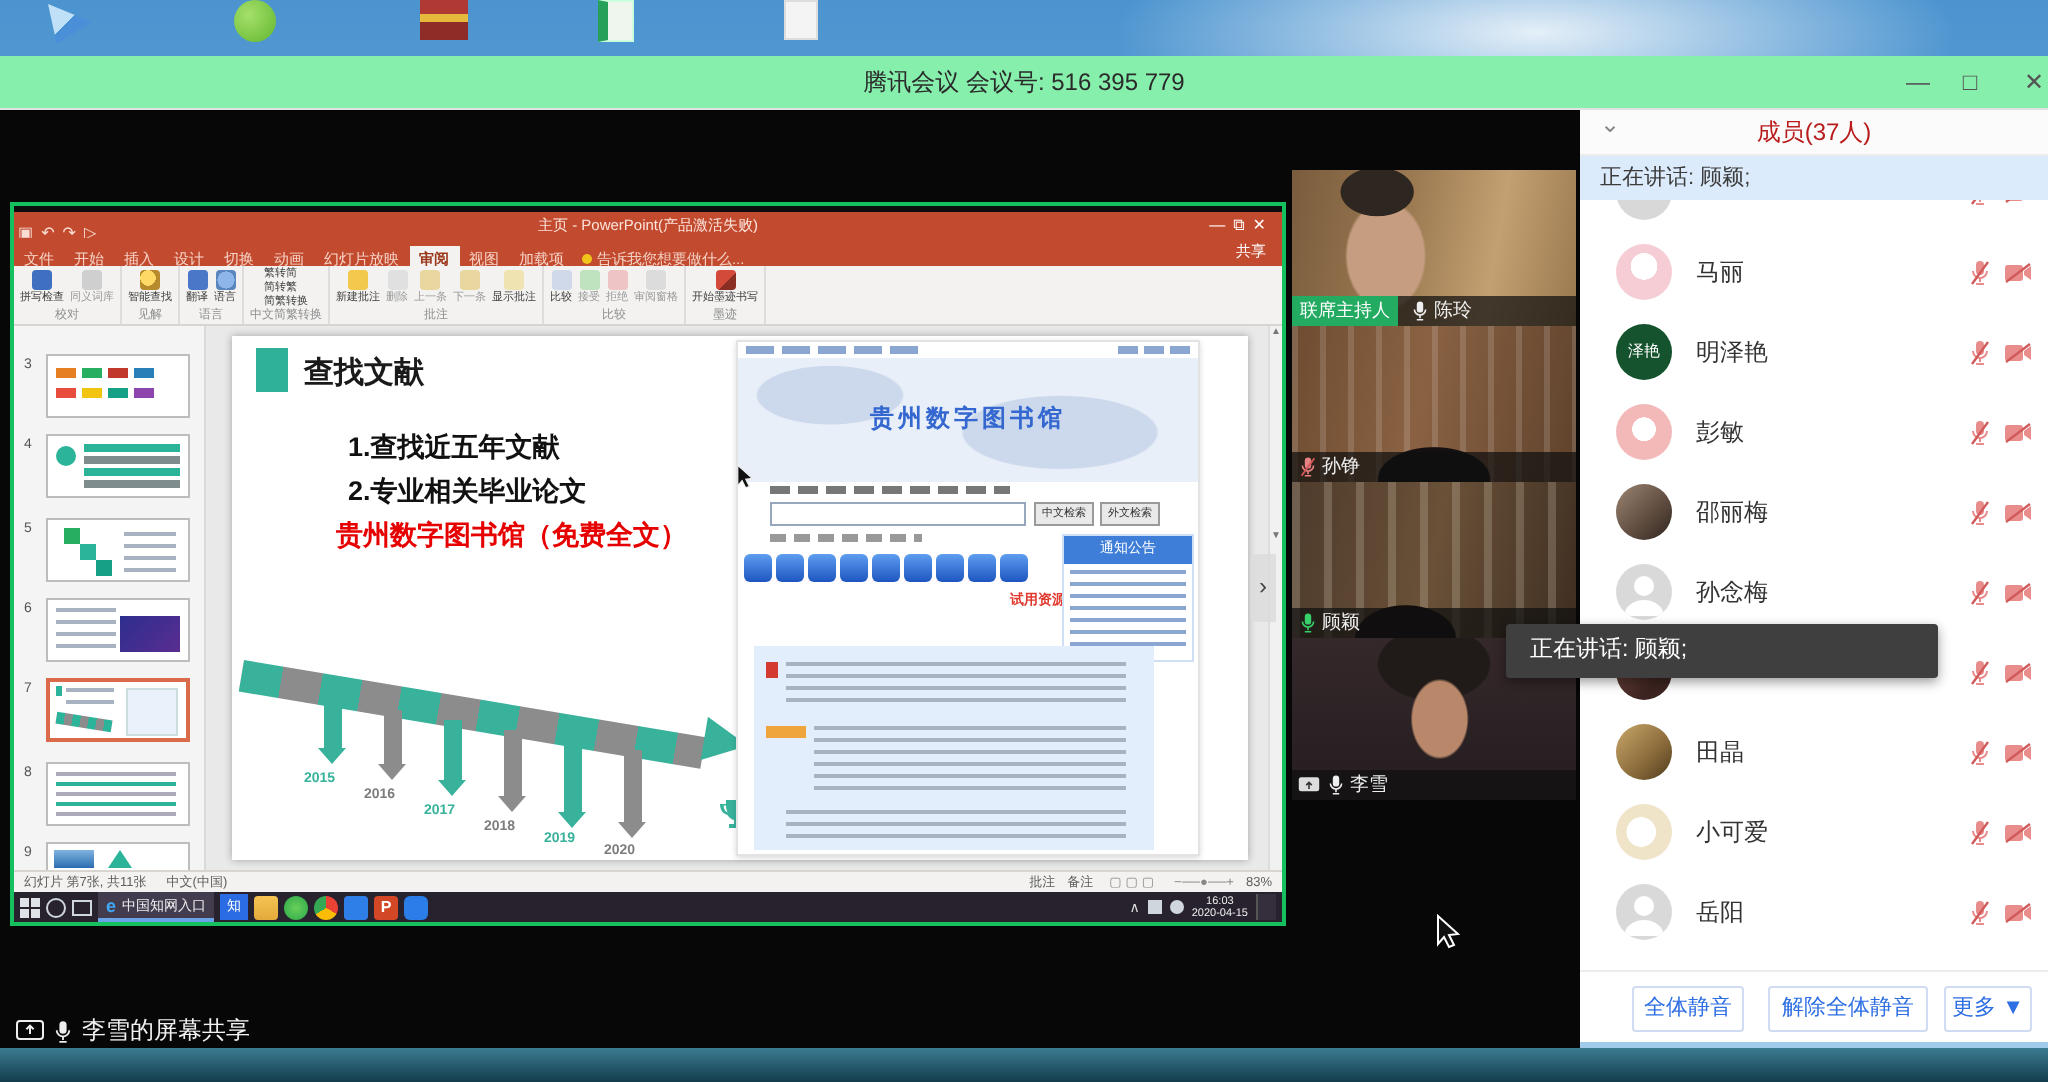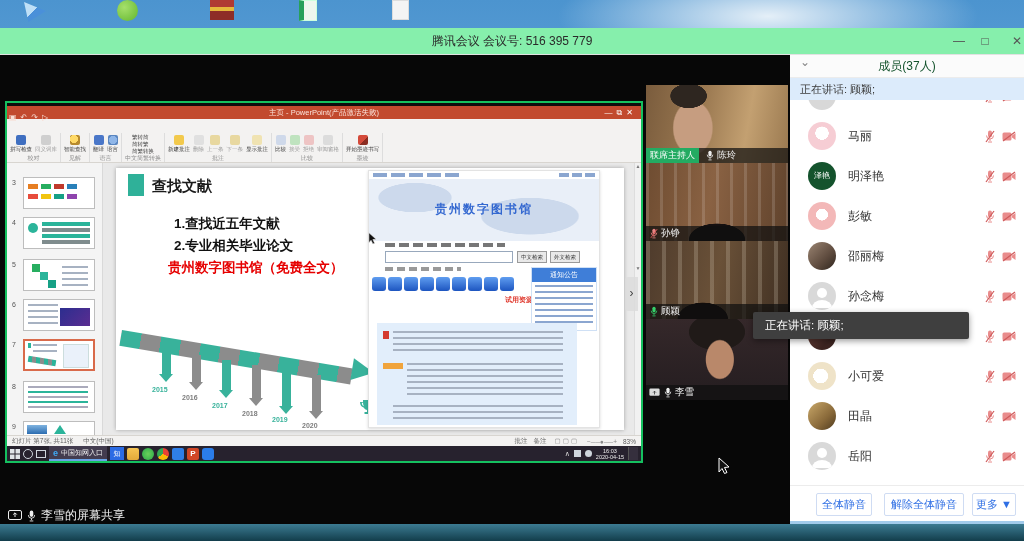--- a/index.html
+++ b/index.html
@@ -56,21 +56,21 @@
 .tico{width:12px;height:12px;border-radius:2px;flex:0 0 auto}
 .ttxt{font-size:7px;color:#eee;white-space:nowrap}
 
 .vids{left:646px;top:85px;width:142px}
 .vtile{position:relative;width:142px;overflow:hidden}
 .vlabel{position:absolute;left:0;bottom:0;right:0;height:15px;background:rgba(15,15,15,.72);display:flex;align-items:center;color:#eee;font-size:9.5px}
 .vbadge{height:15px;line-height:15px;padding:0 4px;font-size:9px;color:#fff;margin-right:3px}
 .vmic{margin:0 3px 0 4px;flex:0 0 auto}
 
 .phead{left:0;top:0;width:234px;height:23px;background:#fbfbfb;border-bottom:1px solid #ececec}
-.ptext{width:100%;text-align:center;font-size:12px;line-height:22px;color:#14532d}
+.ptext{width:100%;text-align:center;font-size:12px;line-height:22px;color:#b91c1c}
 .speak{left:0;top:23px;width:234px;height:22px;background:#dcebfb;font-size:11px;line-height:22px;color:#3c3c3c;padding-left:10px}
 .mlist{left:0;top:45px;width:234px;height:385px;overflow:hidden}
 .mrow{display:flex;align-items:center;height:40px;padding:0 8px 0 18px}
 .av{width:28px;height:28px;border-radius:50%;flex:0 0 auto;overflow:hidden;position:relative}
 .avt{width:100%;text-align:center;line-height:28px;font-size:8px;color:#fff}
 .nm{font-size:12px;color:#333;margin-left:12px;white-space:nowrap}
 .micons{margin-left:auto;display:flex;gap:7px;align-items:center}
 .pfoot{left:0;top:430px;width:234px;height:20px;border-top:1px solid #ececec;background:#fff}
 .fbtn{position:absolute;top:7px;height:23px;border:1px solid #cfdcf3;border-radius:2px;background:#fff;color:#2f6fe4;font-size:11px;text-align:center;line-height:21px}
 .tooltip{left:753px;top:312px;width:216px;height:27px;background:#3f3f3f;border-radius:2px;color:#fff;font-size:11.5px;line-height:27px;padding-left:12px;box-shadow:0 2px 6px rgba(0,0,0,.4);z-index:60}
@@ -111,20 +111,25 @@
 
 <div class="abs shareblack">
 
   <div class="abs screen">
 
     <div class="abs pptwin">
       <div class="abs ptitle">
         <span class="qat"><span>▣</span><span>↶</span><span>↷</span><span>▷</span></span>
         <span class="ptc"><span>—</span><span>⧉</span><span>✕</span></span>
         <span class="pttl">主页 - PowerPoint(产品激活失败)</span>
+      </div>
+      <div class="abs ptabs">
+        <span class="ptab">文件</span><span class="ptab">开始</span><span class="ptab">插入</span><span class="ptab">设计</span><span class="ptab">切换</span><span class="ptab">动画</span><span class="ptab">幻灯片放映</span><span class="ptab act">审阅</span><span class="ptab">视图</span><span class="ptab">加载项</span>
+        <span class="tellme"><span style="display:inline-block;width:5px;height:5px;border-radius:50%;background:#f0c419;margin-right:2px"></span><span>告诉我您想要做什么...</span></span>
+        <span class="pshare">共享</span>
       </div>
       <div class="abs ribbon">
         <div class="rgroup">
           <div class="rbtns">
             <div class="rbtn">
                 <div class="ricon" style="background:#3f6fc0"></div>
                 <span class="rlbl">拼写检查</span>
               </div>
             <div class="rbtn">
                 <div class="ricon" style="background:#cfcfcf"></div>
@@ -561,39 +566,39 @@
             <path d="M1 12L9 1" stroke="#cf5b5b" stroke-width="1.2"></path>
           </svg>
         <svg width="14" height="11" viewBox="0 0 14 11">
             <rect x="0.5" y="1.5" width="9" height="8" rx="1.5" fill="#e98c8c"></rect>
             <path d="M10 4.5L13.5 2v7L10 6.5z" fill="#e98c8c"></path>
             <path d="M1 10L13 1" stroke="#cf5b5b" stroke-width="1.2"></path>
           </svg>
       </div>
     </div>
     <div class="mrow">
+      <div class="av" style="background:linear-gradient(135deg,#c9a86a,#8a6a3a 60%,#4e3a1e)"></div>
+      <span class="nm">田晶</span>
+      <div class="micons">
+        <svg width="10" height="13" viewBox="0 0 10 13">
+            <rect x="3" y="0.5" width="4" height="7" rx="2" fill="#e98c8c"></rect>
+            <path d="M1.5 5.5a3.5 3.5 0 0 0 7 0" fill="none" stroke="#e98c8c"></path>
+            <path d="M5 9v2M3 12h4" stroke="#e98c8c"></path>
+            <path d="M1 12L9 1" stroke="#cf5b5b" stroke-width="1.2"></path>
+          </svg>
+        <svg width="14" height="11" viewBox="0 0 14 11">
+            <rect x="0.5" y="1.5" width="9" height="8" rx="1.5" fill="#e98c8c"></rect>
+            <path d="M10 4.5L13.5 2v7L10 6.5z" fill="#e98c8c"></path>
+            <path d="M1 10L13 1" stroke="#cf5b5b" stroke-width="1.2"></path>
+          </svg>
+      </div>
+    </div>
+    <div class="mrow">
       <div class="av" style="background:radial-gradient(circle at 45% 50%,#fff 0 35%,#efe3c8 36%)"></div>
       <span class="nm">小可爱</span>
-      <div class="micons">
-        <svg width="10" height="13" viewBox="0 0 10 13">
-            <rect x="3" y="0.5" width="4" height="7" rx="2" fill="#e98c8c"></rect>
-            <path d="M1.5 5.5a3.5 3.5 0 0 0 7 0" fill="none" stroke="#e98c8c"></path>
-            <path d="M5 9v2M3 12h4" stroke="#e98c8c"></path>
-            <path d="M1 12L9 1" stroke="#cf5b5b" stroke-width="1.2"></path>
-          </svg>
-        <svg width="14" height="11" viewBox="0 0 14 11">
-            <rect x="0.5" y="1.5" width="9" height="8" rx="1.5" fill="#e98c8c"></rect>
-            <path d="M10 4.5L13.5 2v7L10 6.5z" fill="#e98c8c"></path>
-            <path d="M1 10L13 1" stroke="#cf5b5b" stroke-width="1.2"></path>
-          </svg>
-      </div>
-    </div>
-    <div class="mrow">
-      <div class="av" style="background:linear-gradient(135deg,#c9a86a,#8a6a3a 60%,#4e3a1e)"></div>
-      <span class="nm">田晶</span>
       <div class="micons">
         <svg width="10" height="13" viewBox="0 0 10 13">
             <rect x="3" y="0.5" width="4" height="7" rx="2" fill="#e98c8c"></rect>
             <path d="M1.5 5.5a3.5 3.5 0 0 0 7 0" fill="none" stroke="#e98c8c"></path>
             <path d="M5 9v2M3 12h4" stroke="#e98c8c"></path>
             <path d="M1 12L9 1" stroke="#cf5b5b" stroke-width="1.2"></path>
           </svg>
         <svg width="14" height="11" viewBox="0 0 14 11">
             <rect x="0.5" y="1.5" width="9" height="8" rx="1.5" fill="#e98c8c"></rect>
             <path d="M10 4.5L13.5 2v7L10 6.5z" fill="#e98c8c"></path>

